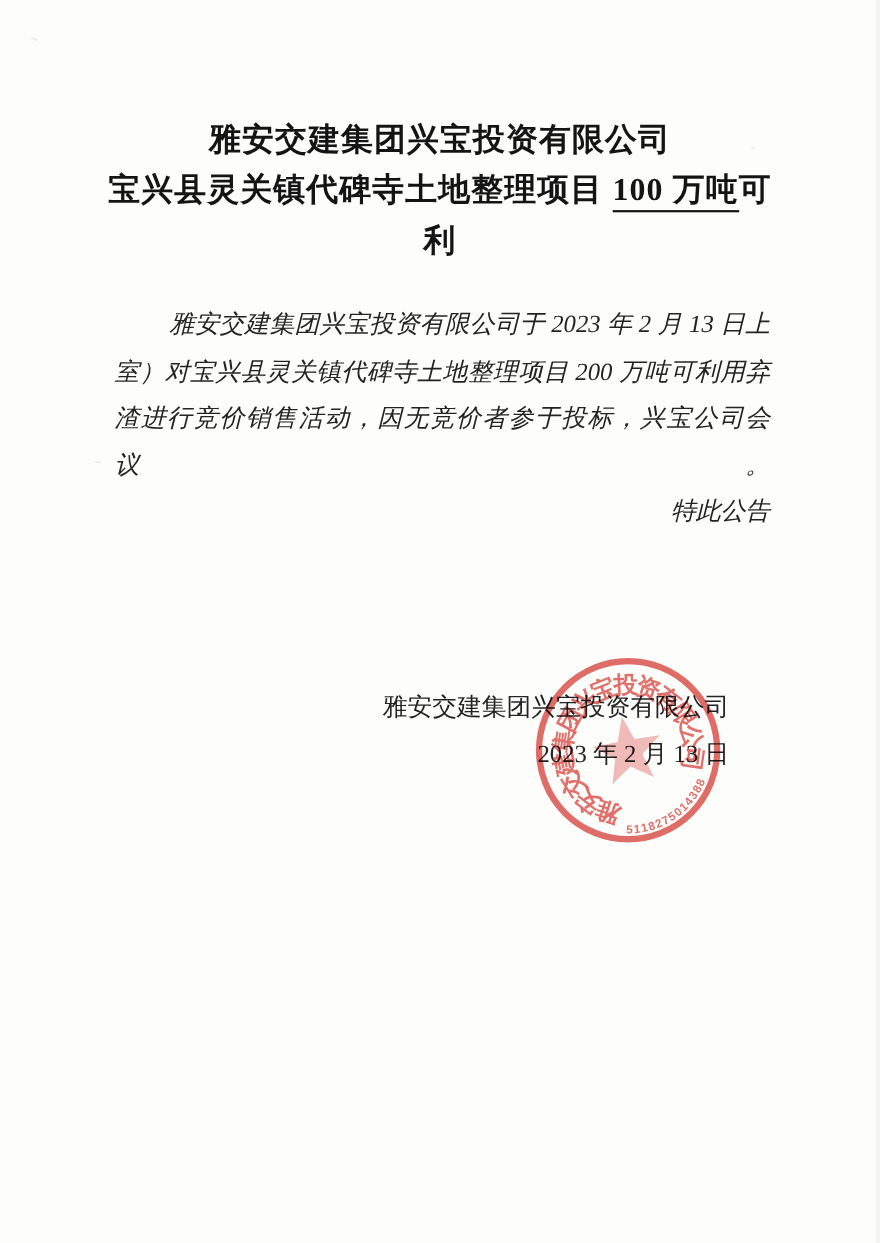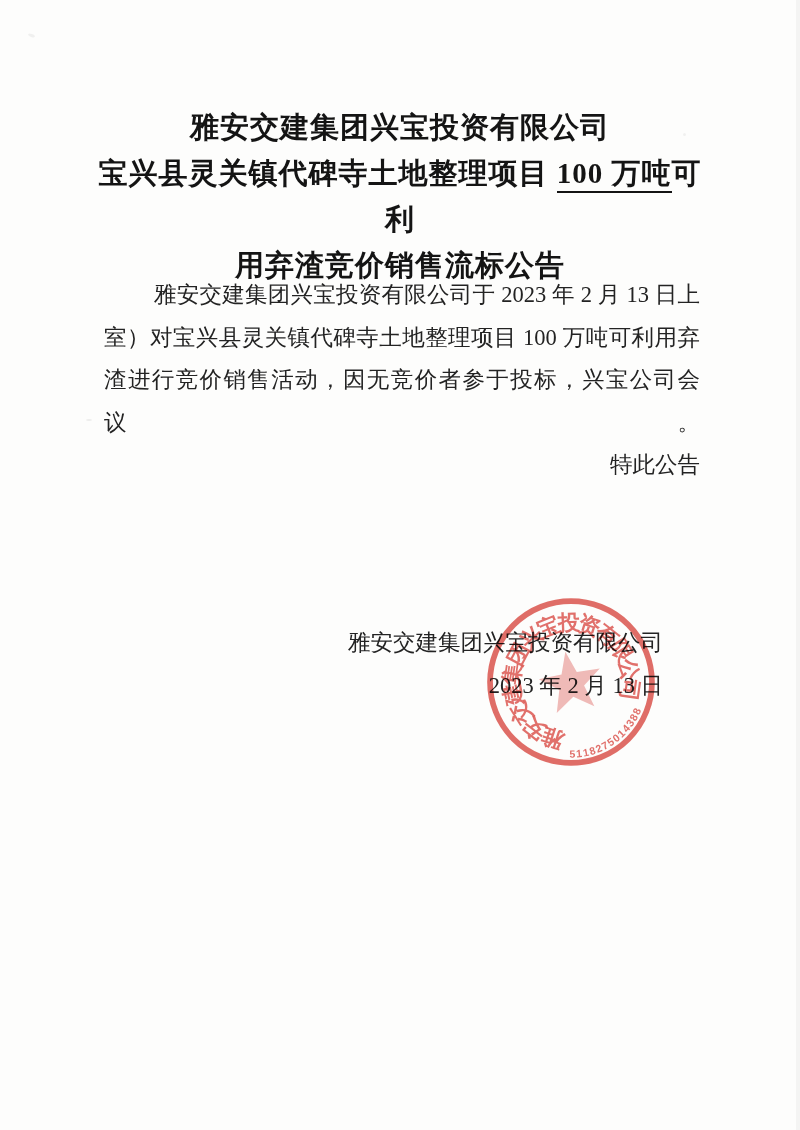--- a/index.html
+++ b/index.html
@@ -30,21 +30,21 @@
   .title-underline{
     border-bottom:2.5px solid #141414;
     padding-bottom:2px;
     text-align:right;
   }
 
   .body-block{
     position:absolute;left:104px;width:596px;top:274px;
     font-size:22.5px;line-height:42.6px;
   }
-  .bline{text-align:justify;text-align-last:justify;}
+  .bline{text-align:justify;text-align-last:justify;font-style:italic;}
   .bline.plain{text-align:right;text-align-last:auto;}
   .ind{text-indent:50px;}
 
   .signature-block{
     position:absolute;top:621px;right:137px;
     text-align:right;
     font-size:22.5px;line-height:43px;
   }
 
   .seal{
@@ -61,26 +61,25 @@
 <div class="page">
 
   <div class="edge-shade"></div>
   <div class="speck s1"></div>
   <div class="speck s2"></div>
   <div class="speck s3"></div>
 
   <header class="title-block">
     <div class="title-line">雅安交建集团兴宝投资有限公司</div>
     <div class="title-line"><span>宝兴县灵关镇代碑寺土地整理项目 </span><span class="title-underline">100 万吨</span><span>可利</span></div>
-    <div class="title-line">用弃渣竞价销售流标公告</div>
   </header>
 
   <main class="body-block">
     <div class="bline ind">雅安交建集团兴宝投资有限公司于 2023 年 2 月 13 日上</div>
-    <div class="bline">室）对宝兴县灵关镇代碑寺土地整理项目 100 万吨可利用弃</div>
+    <div class="bline">室）对宝兴县灵关镇代碑寺土地整理项目 200 万吨可利用弃</div>
     <div class="bline">渣进行竞价销售活动，因无竞价者参于投标，兴宝公司会议。</div>
     <div class="bline plain ind">特此公告</div>
   </main>
 
   <div class="signature-block">
     <div>雅安交建集团兴宝投资有限公司</div>
     <div>2023 年 2 月 13 日</div>
   </div>
 
   <svg class="seal" viewBox="0 0 200 200" aria-hidden="true">

